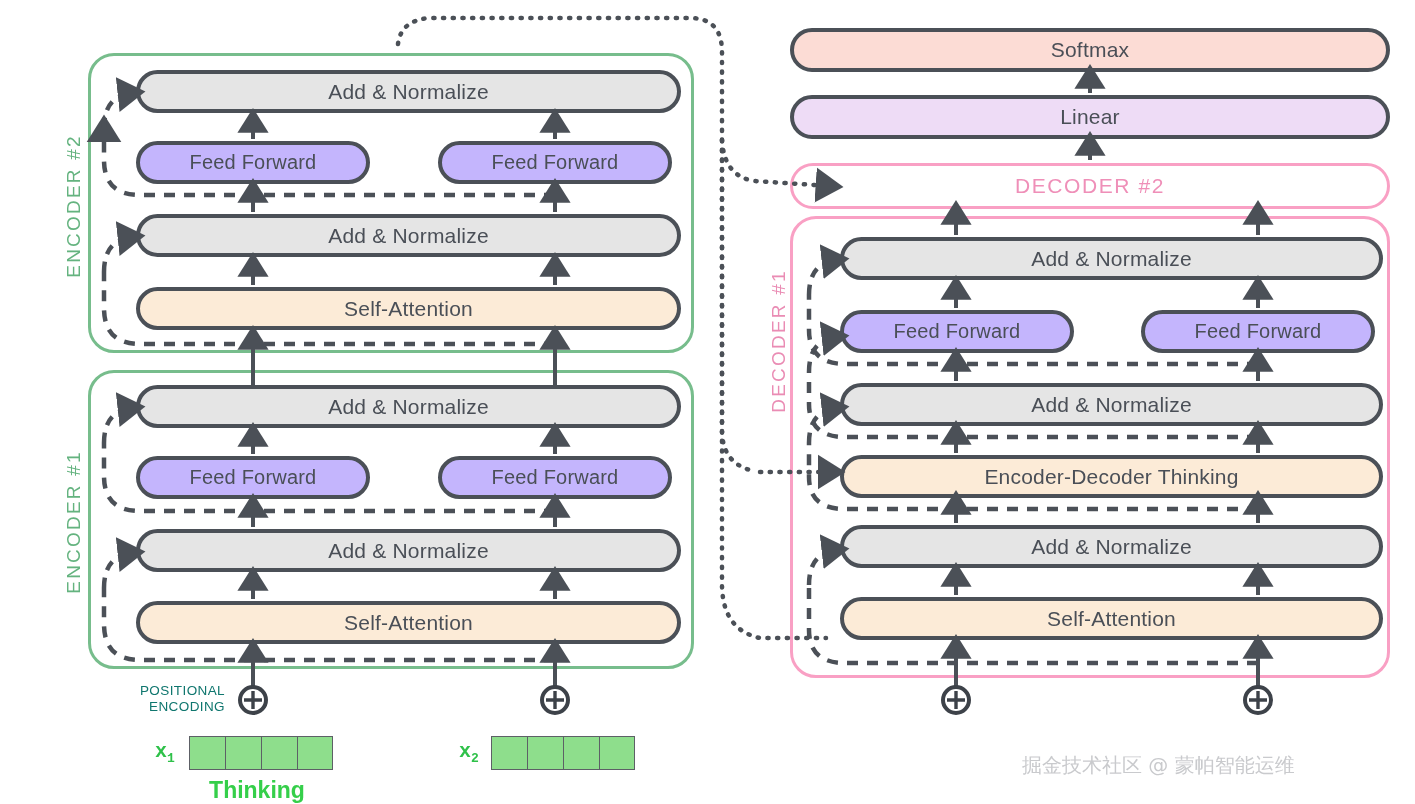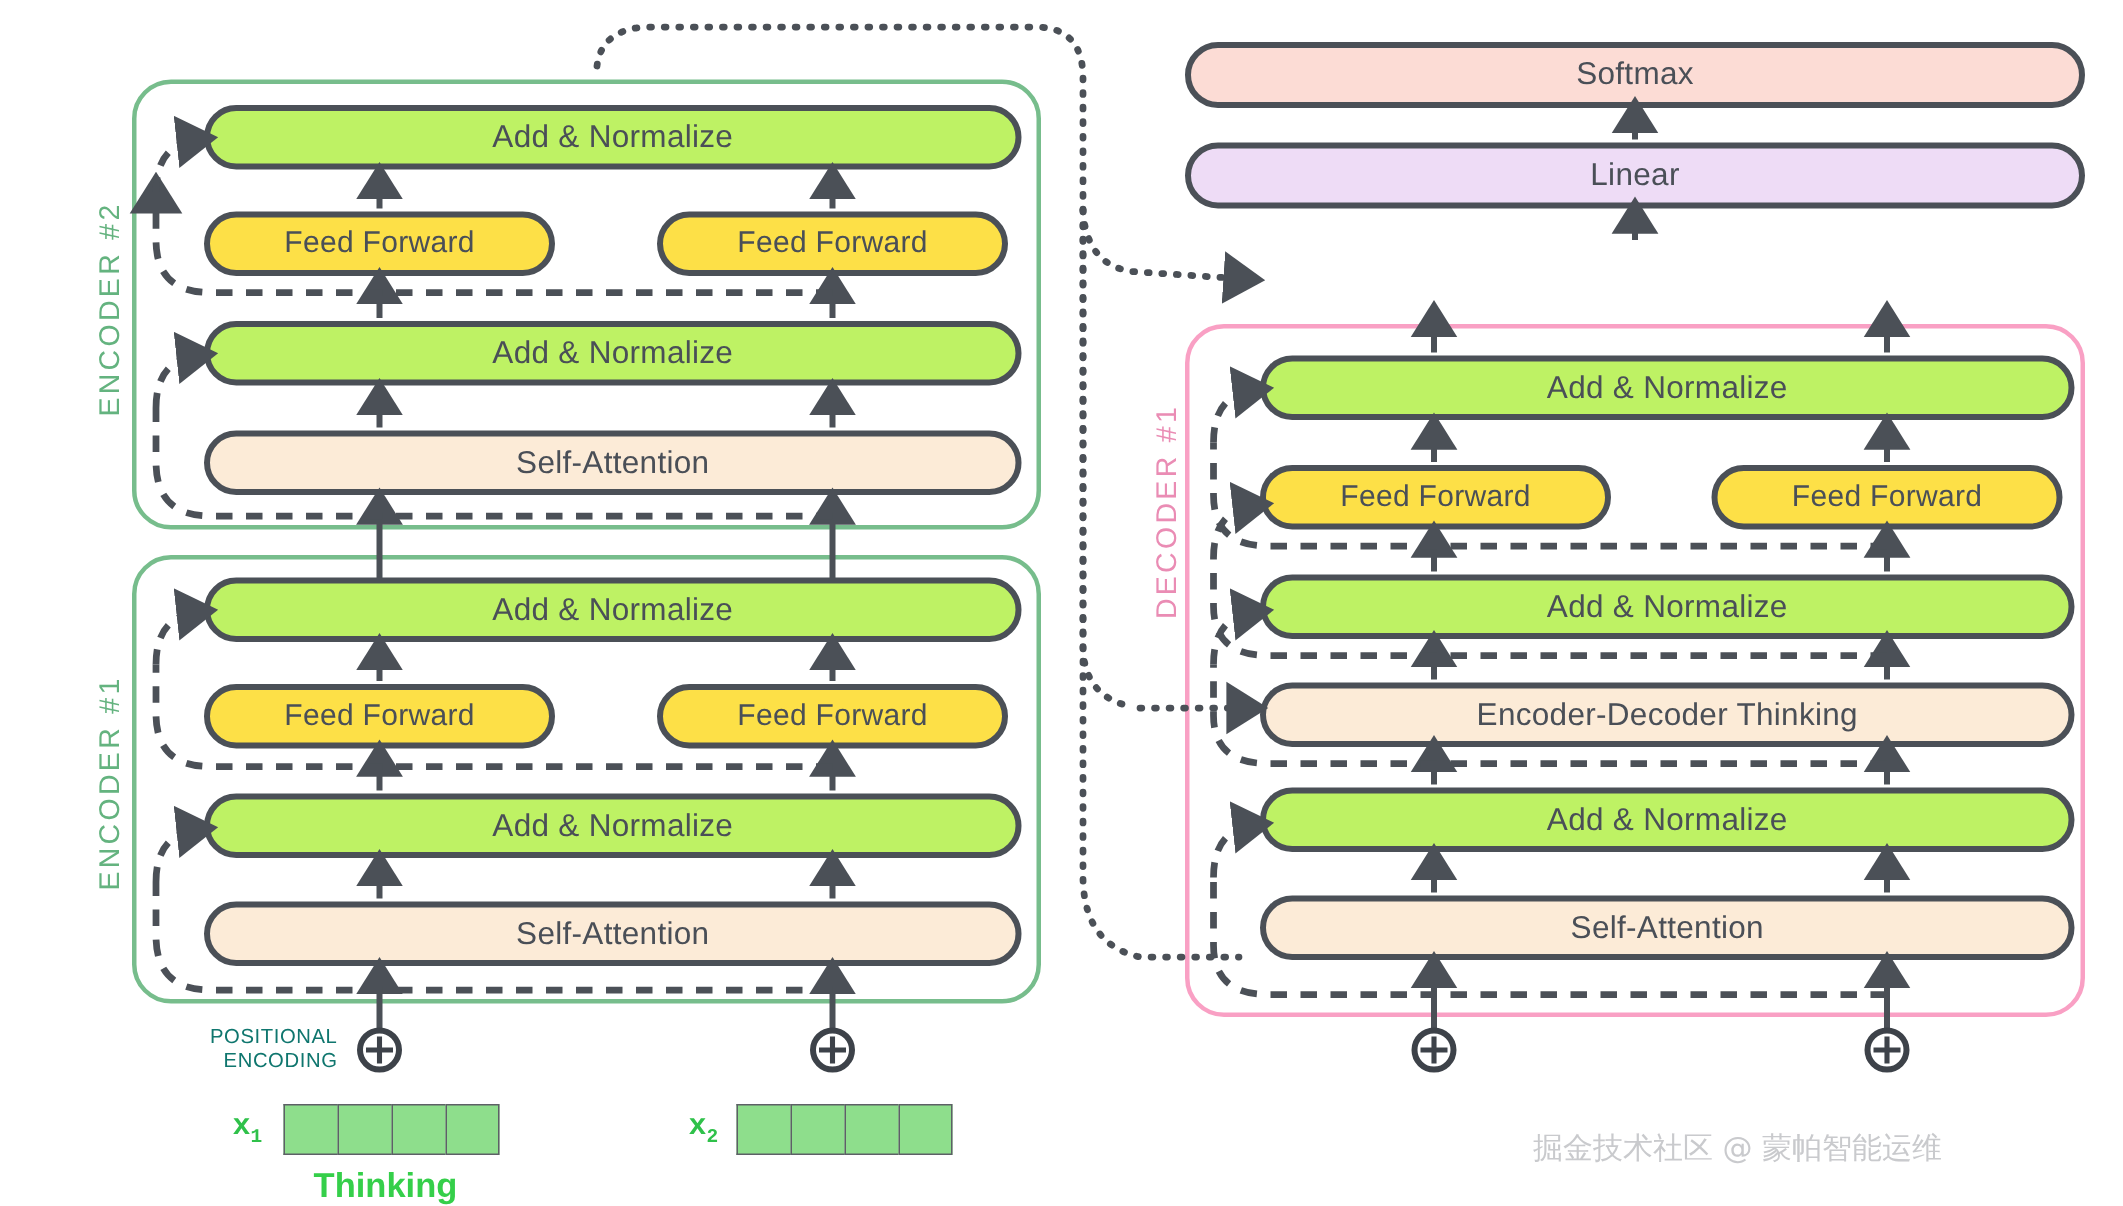--- a/index.html
+++ b/index.html
@@ -4,22 +4,22 @@
 <style>
   html,body{margin:0;padding:0;background:#ffffff;}
   body{width:1415px;height:804px;position:relative;overflow:hidden;
        font-family:"Liberation Sans","DejaVu Sans",sans-serif;}
   #stage{position:absolute;left:0;top:0;width:1415px;height:804px;}
 
   
   .blk{position:absolute;box-sizing:border-box;border:4px solid #4b5057;
        display:flex;align-items:center;justify-content:center;
        color:#4a4f57;letter-spacing:.2px;}
-  .blk.green{background:#bef264;border-radius:22px;}
-  .blk.blue{background:#fde047;border-radius:26px;}
+  .blk.green{background:#e5e5e5;border-radius:22px;}
+  .blk.blue{background:#c4b5fd;border-radius:26px;}
   .blk.orange{background:#fcebd7;border-radius:22px;}
   .blk.softmax{background:#fcdcd5;border-radius:22px;}
   .blk.linear{background:#eedcf6;border-radius:22px;}
 
   
   .group{position:absolute;box-sizing:border-box;background:transparent;}
   .grp-enc{border:3px solid #77bd8c;border-radius:26px;}
   .grp-dec{border:3.5px solid #f9a0c4;border-radius:26px;}
   .grp-dec2{border:3.5px solid #f9a0c4;border-radius:26px;
             display:flex;align-items:center;justify-content:center;}
@@ -76,20 +76,23 @@
   <div class="blk blue" style="left:136px;top:456px;width:234px;height:43px;font-size:20px;">Feed Forward</div>
   <div class="blk blue" style="left:438px;top:456px;width:234px;height:43px;font-size:20px;">Feed Forward</div>
 
   <div class="blk green" style="left:136px;top:529px;width:545px;height:43px;font-size:21px;">Add &amp; Normalize</div>
 
   <div class="blk orange" style="left:136px;top:601px;width:545px;height:43px;font-size:21px;">Self-Attention</div>
 
   <div class="blk linear" style="left:790px;top:95px;width:600px;height:44px;font-size:21px;">Linear</div>
   <div class="blk softmax" style="left:790px;top:28px;width:600px;height:44px;font-size:21px;">Softmax</div>
 
+  <div class="group grp-dec2" style="left:790px;top:163px;width:600px;height:46px;">
+    <span class="dec2-label">DECODER #2</span>
+  </div>
 
   <div class="group grp-dec" style="left:790px;top:216px;width:600px;height:462px;"></div>
   <div class="vlabel dec" style="left:699px;top:330px;width:160px;text-align:center;transform:rotate(-90deg);">DECODER #1</div>
 
   <div class="blk green" style="left:840px;top:237px;width:543px;height:43px;font-size:21px;">Add &amp; Normalize</div>
 
   <div class="blk blue" style="left:840px;top:310px;width:234px;height:43px;font-size:20px;">Feed Forward</div>
   <div class="blk blue" style="left:1141px;top:310px;width:234px;height:43px;font-size:20px;">Feed Forward</div>
 
   <div class="blk green" style="left:840px;top:383px;width:543px;height:43px;font-size:21px;">Add &amp; Normalize</div>

